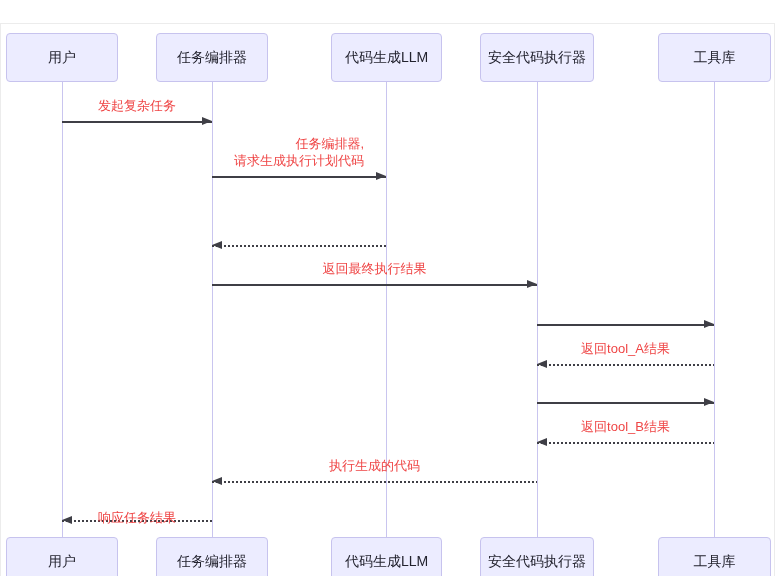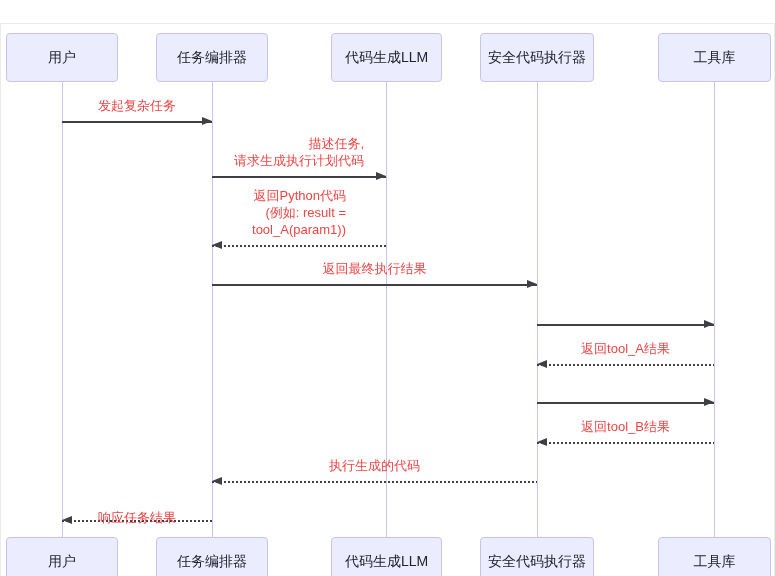--- a/index.html
+++ b/index.html
@@ -91,27 +91,24 @@
       <div class="">工具库</div>
     </div>
     <div class="actor" style="left: 657px; top: 513px; width: 113px;">
       <div class="">工具库</div>
     </div>
     <div class="msg-line solid" style="left: 61px; top: 97px; width: 150px;"></div>
     <div class="arrowhead right" style="top: 93px; left: 201px;"></div>
     <div class="msg-label" style="left: 136px; bottom: 484px;">发起复杂任务</div>
     <div class="msg-line solid" style="left: 211px; top: 152px; width: 174px;"></div>
     <div class="arrowhead right" style="top: 148px; left: 375px;"></div>
-    <div class="msg-label" style="left: 298px; bottom: 429px;">描述任务,
+    <div class="msg-label" style="left: 298px; bottom: 429px;">任务编排器,
 请求生成执行计划代码</div>
     <div class="msg-line dotted" style="left: 211px; top: 221px; width: 174px;"></div>
     <div class="arrowhead left" style="top: 217px; left: 211px;"></div>
-    <div class="msg-label" style="left: 298px; bottom: 360px;">返回Python代码
-(例如: result =
-tool_A(param1))</div>
     <div class="msg-line solid" style="left: 211px; top: 260px; width: 325px;"></div>
     <div class="arrowhead right" style="top: 256px; left: 526px;"></div>
     <div class="msg-label" style="left: 373.5px; bottom: 321px;">返回最终执行结果</div>
     <div class="msg-line solid" style="left: 536px; top: 300px; width: 177px;"></div>
     <div class="arrowhead right" style="top: 296px; left: 703px;"></div>
     <div class="msg-line dotted" style="left: 536px; top: 340px; width: 177px;"></div>
     <div class="arrowhead left" style="top: 336px; left: 536px;"></div>
     <div class="msg-label" style="left: 624.5px; bottom: 241px;">返回tool_A结果</div>
     <div class="msg-line solid" style="left: 536px; top: 378px; width: 177px;"></div>
     <div class="arrowhead right" style="top: 374px; left: 703px;"></div>

